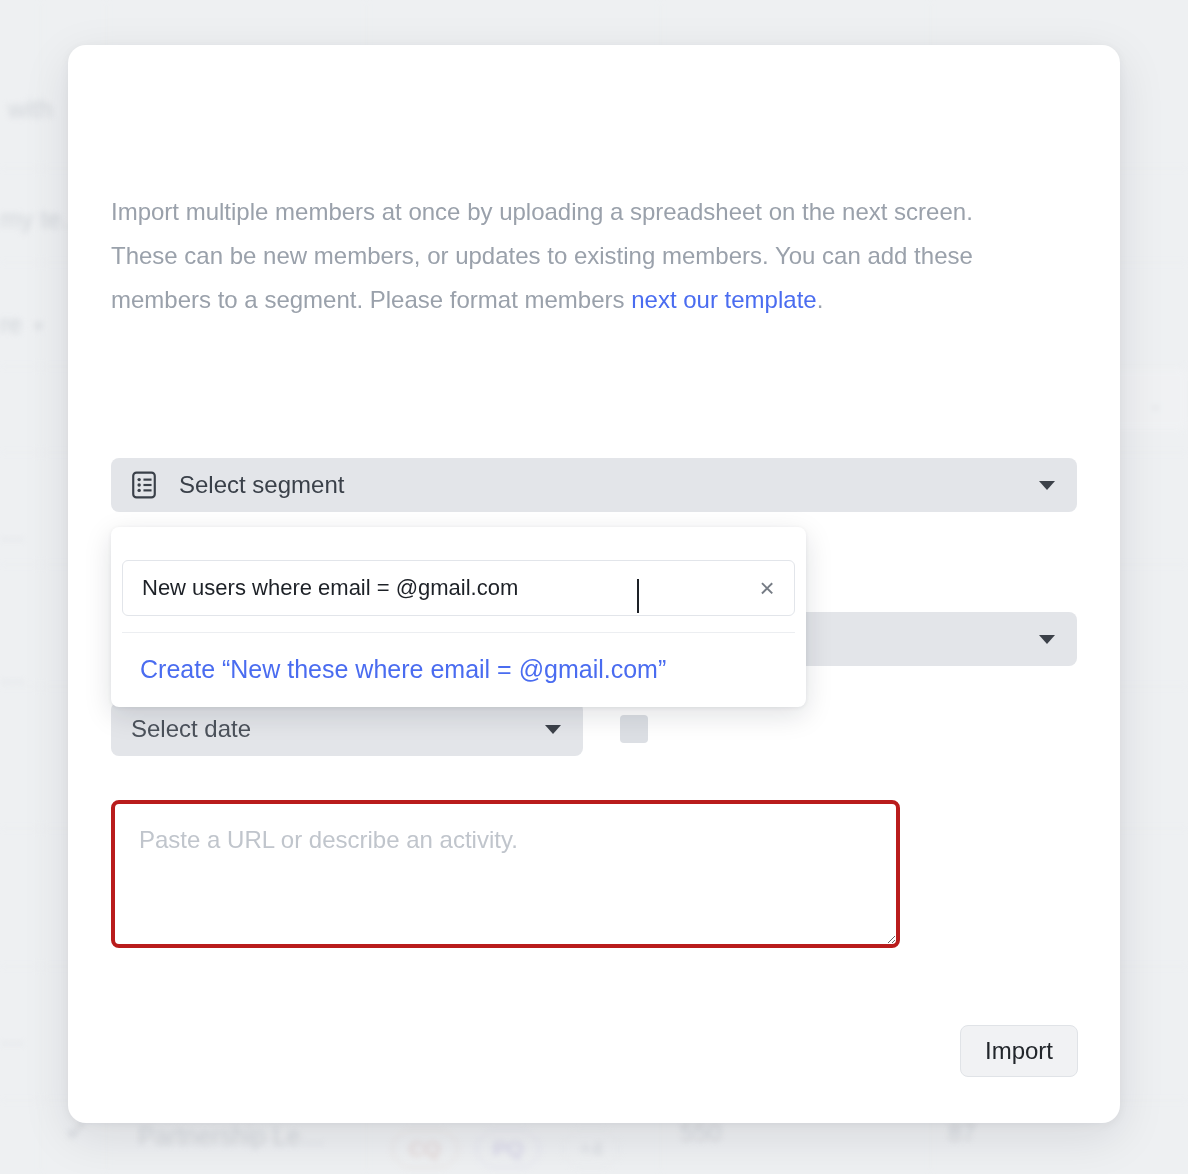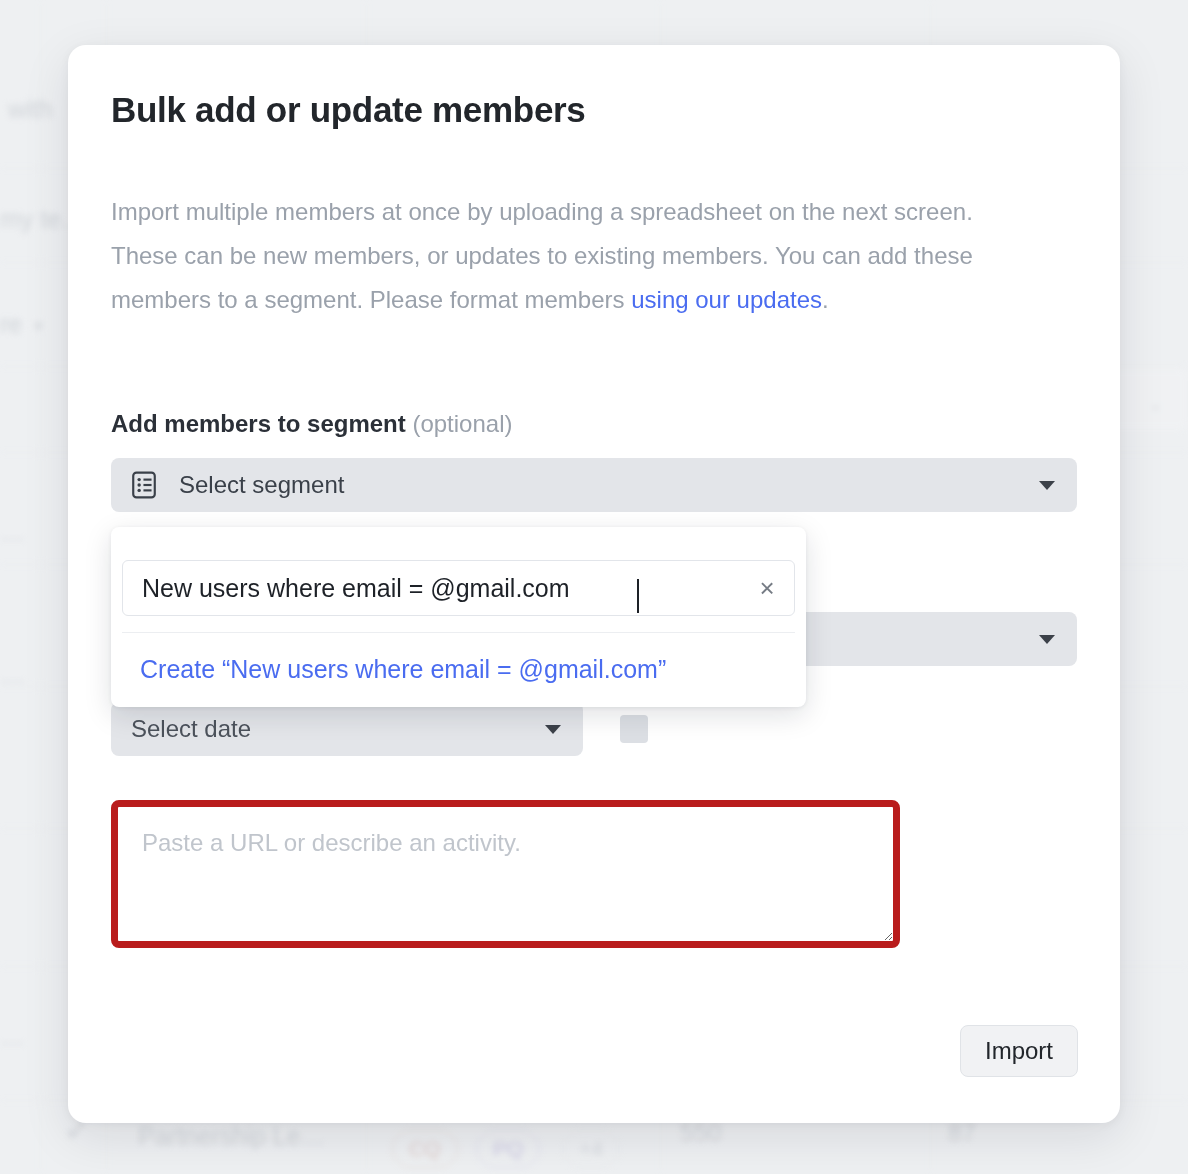--- a/index.html
+++ b/index.html
@@ -199,21 +199,21 @@
     color: #3a4049;
     white-space: nowrap;
   }
 
   .activity-textarea {
     position: absolute;
     left: 43px;
     top: 755px;
     width: 789px;
     height: 148px;
-    border: 7px solid #b91c1c;
+    border: 4px solid #b91c1c;
     border-radius: 8px;
     background: #ffffff;
     padding: 22px 24px;
     font-family: "Liberation Sans", sans-serif;
     font-size: 24px;
     color: #3a4049;
     resize: vertical;
     outline: none;
   }
   .activity-textarea::placeholder { color: #c0c5cc; }
@@ -270,21 +270,21 @@
     border-radius: 6px;
     display: flex;
     align-items: center;
   }
   .dd-input {
     flex: 1;
     border: none;
     outline: none;
     background: transparent;
     font-family: "Liberation Sans", sans-serif;
-    font-size: 25px;
+    font-size: 22px;
     color: #1d2127;
     padding: 0 18px 0 19px;
     caret-color: #1d2127;
   }
   .dd-clear {
     width: 54px;
     height: 54px;
     display: flex;
     align-items: center;
     justify-content: center;
@@ -360,30 +360,25 @@
     <div class="bg-text" style="left:680px; top:1118px;">550</div>
     <div class="bg-text" style="left:948px; top:1118px;">87</div>
 
     <div class="bg-chip" style="left:392px; top:1130px;">CQ</div>
     <div class="bg-chip pq" style="left:476px; top:1130px;">PQ</div>
     <div class="bg-chip plus" style="left:562px; top:1130px;">+4</div>
   </div>
 
   <div class="modal">
 
-    <h1 class="modal-title">Bulk add or update members</h1>
 
     <p class="modal-desc">
-      <span>Import multiple members at once by uploading a spreadsheet on the next screen. These can be new members, or updates to existing members. You can add these members to a segment. Please format members </span><a href="#">using our updates</a><span>.</span>
+      <span>Import multiple members at once by uploading a spreadsheet on the next screen. These can be new members, or updates to existing members. You can add these members to a segment. Please format members </span><a href="#">next our template</a><span>.</span>
     </p>
 
-    <div class="field-label">
-      <span>Add members to segment</span>
-      <span class="optional">(optional)</span>
-    </div>
 
     <div class="select-box" id="segment-select">
       <svg class="seg-icon" viewBox="0 0 24 26">
         <rect x="2" y="1.5" width="20" height="23" rx="3" fill="none" stroke="#3a4049" stroke-width="2"></rect>
         <circle cx="7.5" cy="8" r="1.6" fill="#3a4049"></circle>
         <circle cx="7.5" cy="13" r="1.6" fill="#3a4049"></circle>
         <circle cx="7.5" cy="18" r="1.6" fill="#3a4049"></circle>
         <rect x="11.5" y="7" width="7.5" height="2" fill="#3a4049"></rect>
         <rect x="11.5" y="12" width="7.5" height="2" fill="#3a4049"></rect>
         <rect x="11.5" y="17" width="7.5" height="2" fill="#3a4049"></rect>
@@ -413,16 +408,16 @@
     </div>
   </div>
 
   <div class="dropdown-panel">
     <div class="dd-input-wrap">
       <input class="dd-input" type="text" placeholder="Search segments" value="New users where email = @gmail.com" style="">
       <button class="dd-clear">×</button>
     </div>
     <div class="dd-caret"></div>
     <div class="dd-divider"></div>
-    <div class="dd-option">Create “New users where email = @gmail.com”</div>
+    <div class="dd-option">Create “New these where email = @gmail.com”</div>
   </div>
 
 </div>
 
 </body></html>

